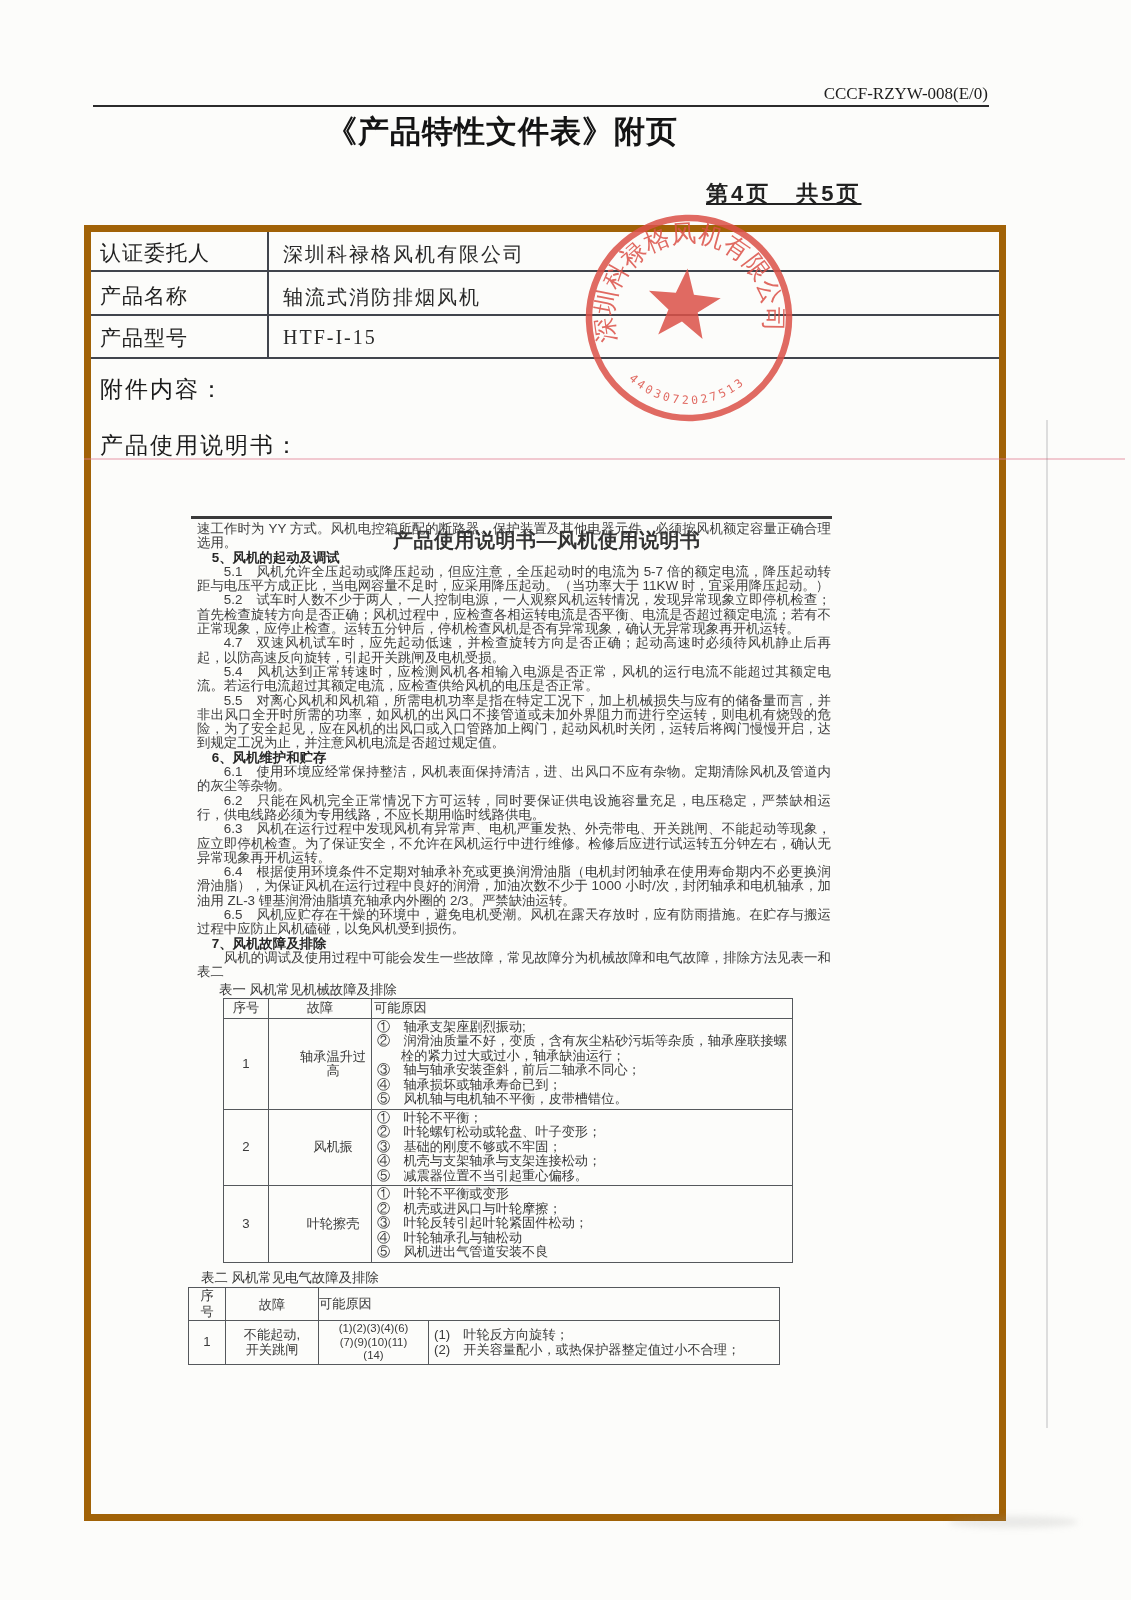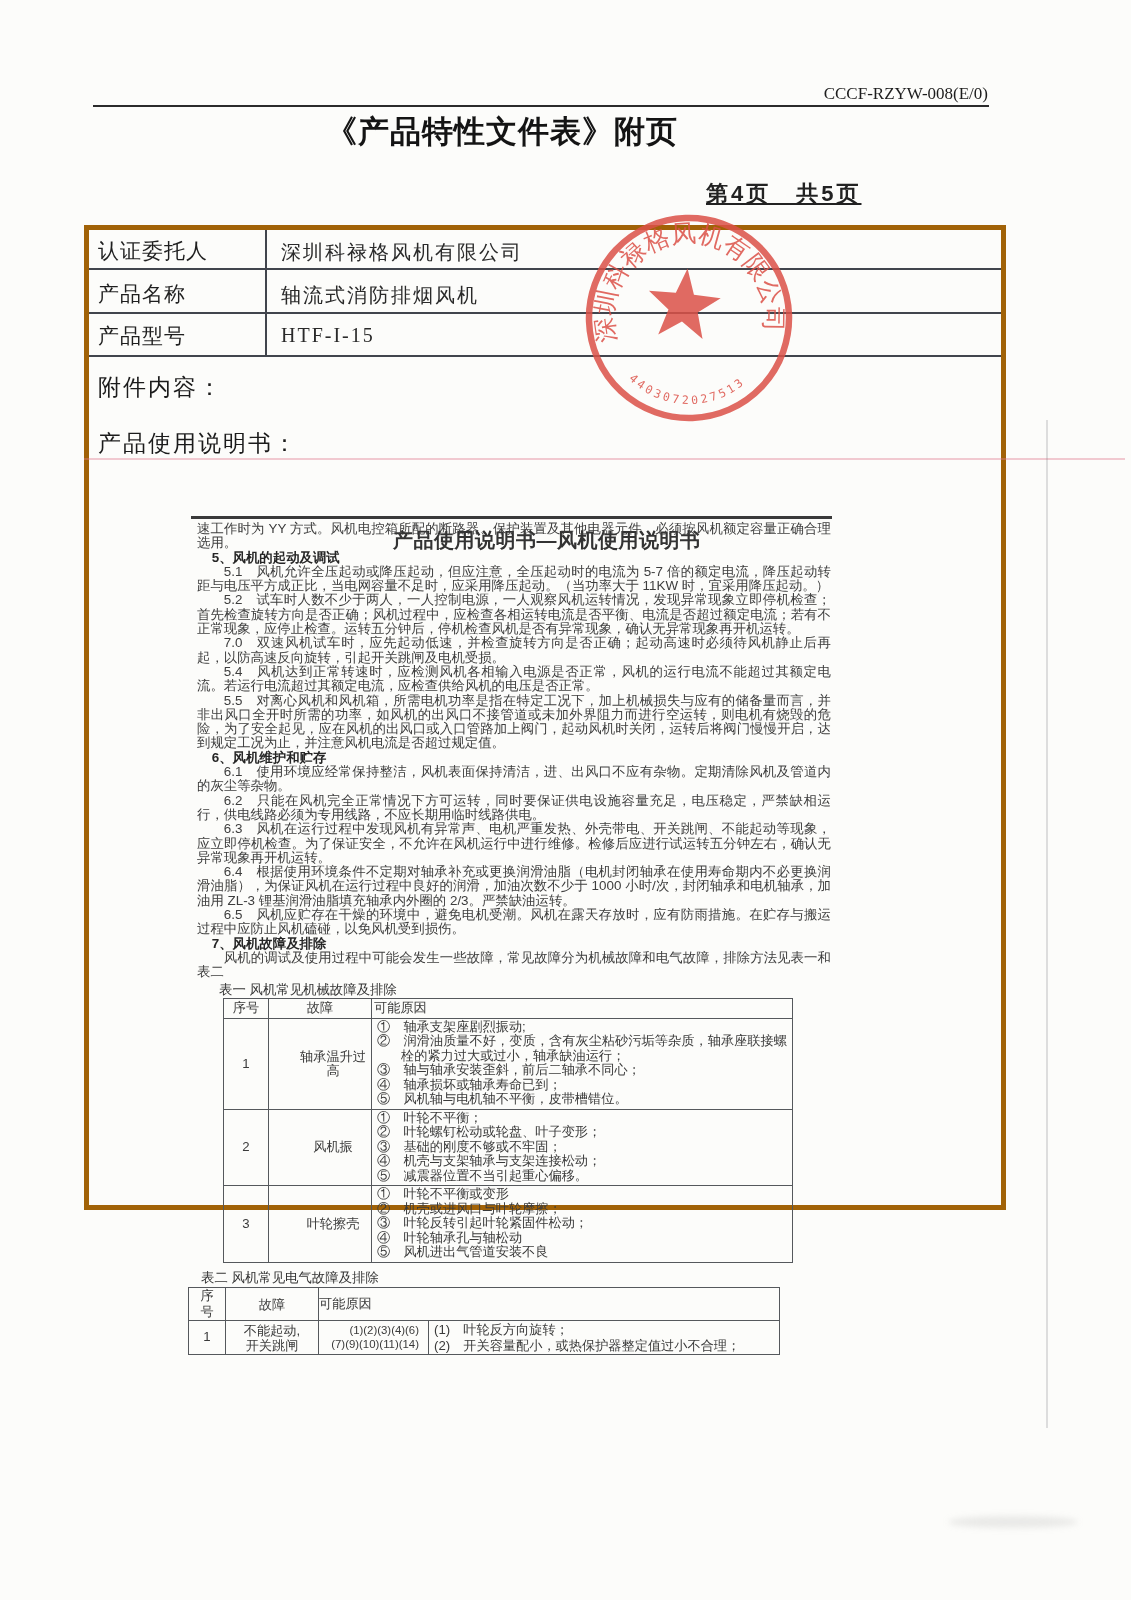--- a/index.html
+++ b/index.html
@@ -10,22 +10,22 @@
   
   .doc-code { position:absolute; top:84px; right:143px;
               font-family:Liberation Serif, serif; font-size:17px; color:#1d1d1d; }
   .header-rule { position:absolute; left:93px; top:105px; width:896px; height:2px; background:#2b2b2b; }
   .main-title { position:absolute; left:252px; top:111px; width:500px; text-align:center;
                 font-size:31px; font-weight:bold; color:#141414; letter-spacing:1px; }
   .page-info { position:absolute; left:706px; top:179px; font-size:22px; font-weight:600;
                color:#222; letter-spacing:3px;text-decoration:underline; }
 
   
-  .outer-box { position:absolute; left:84px; top:225px; width:922px; height:985px;
-               border:5px solid #a16207; background:transparent; }
+  .outer-box { position:absolute; left:84px; top:225px; width:922px; height:1296px;
+               border:7px solid #a16207; background:transparent; }
   .hline { position:absolute; left:0; width:100%; height:2px; background:#41454d; }
   .vline { position:absolute; left:176px; top:0; width:2px; height:127px; background:#41454d; }
   .info-label { position:absolute; left:9px; font-size:21px; color:#1f1f1f; letter-spacing:1px; }
   .info-value { position:absolute; left:192px; font-size:20px; color:#2a2a2a;
                 font-family:"Liberation Serif", serif; letter-spacing:2px; }
   .attach-label { position:absolute; left:9px; font-size:23px; color:#1b1b1b; letter-spacing:2px; }
 
   
   .pink-line { position:absolute; left:84px; top:458px; width:1041px; height:2px;
                background:rgba(225,125,145,.40); }
@@ -56,21 +56,21 @@
   .fault-table th { height:20px; padding:0 2px; }
   .col-no   { width:45px;  text-align:center; }
   .col-fault{ width:103px; text-align:center;padding-left:26px; }
   td.cell-causes { padding:1px 5px 2px 5px; line-height:14.5px; }
   .cause-line { padding-left:24px; text-indent:-24px; }
 
   .elec-table { width:592px; margin-left:-9px; margin-top:2px; }
   .elec-table th, .elec-table td { border:1.5px solid #55585c; font-weight:normal; }
   .e-no { width:37px; text-align:center; }
   .e-fault { width:93px; text-align:center; line-height:15px; }
-  .e-codes { width:110px; text-align:right; font-size:11.4px; line-height:13.5px; padding:1px 9px; }
+  .e-codes { width:110px; text-align:center; font-size:11.4px; line-height:13.5px; padding:1px 19px; }
   .e-causes { padding:1px 5px; line-height:15.5px; }
   .stack { display:inline-block; width:15px; word-break:break-all; line-height:16px; }
 </style>
 </head>
 <body>
 
 <div class="doc-code">CCCF-RZYW-008(E/0)</div>
 <div class="header-rule"></div>
 <div class="main-title">《产品特性文件表》附页</div>
 <div class="page-info">第4页　共5页</div>
@@ -115,21 +115,21 @@
 
 <div class="manual-title">产品使用说明书—风机使用说明书</div>
 <div class="manual-rule"></div>
 
 <div class="manual-body">
   <div id="paragraphs">
       <div class="para plain">速工作时为 YY 方式。风机电控箱所配的断路器、保护装置及其他电器元件，必须按风机额定容量正确合理选用。</div>
       <div class="para heading">5、风机的起动及调试</div>
       <div class="para indent">5.1　风机允许全压起动或降压起动，但应注意，全压起动时的电流为 5-7 倍的额定电流，降压起动转距与电压平方成正比，当电网容量不足时，应采用降压起动。（当功率大于 11KW 时，宜采用降压起动。）</div>
       <div class="para indent">5.2　试车时人数不少于两人，一人控制电源，一人观察风机运转情况，发现异常现象立即停机检查；首先检查旋转方向是否正确；风机过程中，应检查各相运转电流是否平衡、电流是否超过额定电流；若有不正常现象，应停止检查。运转五分钟后，停机检查风机是否有异常现象，确认无异常现象再开机运转。</div>
-      <div class="para indent">7.0　双速风机试车时，应先起动低速，并检查旋转方向是否正确；起动高速时必须待风机静止后再起，以防高速反向旋转，引起开关跳闸及电机受损。</div>
+      <div class="para indent">4.7　双速风机试车时，应先起动低速，并检查旋转方向是否正确；起动高速时必须待风机静止后再起，以防高速反向旋转，引起开关跳闸及电机受损。</div>
       <div class="para indent">5.4　风机达到正常转速时，应检测风机各相输入电源是否正常，风机的运行电流不能超过其额定电流。若运行电流超过其额定电流，应检查供给风机的电压是否正常。</div>
       <div class="para indent">5.5　对离心风机和风机箱，所需电机功率是指在特定工况下，加上机械损失与应有的储备量而言，并非出风口全开时所需的功率，如风机的出风口不接管道或未加外界阻力而进行空运转，则电机有烧毁的危险，为了安全起见，应在风机的出风口或入口管路加上阀门，起动风机时关闭，运转后将阀门慢慢开启，达到规定工况为止，并注意风机电流是否超过规定值。</div>
       <div class="para heading">6、风机维护和贮存</div>
       <div class="para indent">6.1　使用环境应经常保持整洁，风机表面保持清洁，进、出风口不应有杂物。定期清除风机及管道内的灰尘等杂物。</div>
       <div class="para indent">6.2　只能在风机完全正常情况下方可运转，同时要保证供电设施容量充足，电压稳定，严禁缺相运行，供电线路必须为专用线路，不应长期用临时线路供电。</div>
       <div class="para indent">6.3　风机在运行过程中发现风机有异常声、电机严重发热、外壳带电、开关跳闸、不能起动等现象，应立即停机检查。为了保证安全，不允许在风机运行中进行维修。检修后应进行试运转五分钟左右，确认无异常现象再开机运转。</div>
       <div class="para indent">6.4　根据使用环境条件不定期对轴承补充或更换润滑油脂（电机封闭轴承在使用寿命期内不必更换润滑油脂），为保证风机在运行过程中良好的润滑，加油次数不少于 1000 小时/次，封闭轴承和电机轴承，加油用 ZL-3 锂基润滑油脂填充轴承内外圈的 2/3。严禁缺油运转。</div>
       <div class="para indent">6.5　风机应贮存在干燥的环境中，避免电机受潮。风机在露天存放时，应有防雨措施。在贮存与搬运过程中应防止风机磕碰，以免风机受到损伤。</div>
       <div class="para heading">7、风机故障及排除</div>
       <div class="para indent">风机的调试及使用过程中可能会发生一些故障，常见故障分为机械故障和电气故障，排除方法见表一和表二</div>

